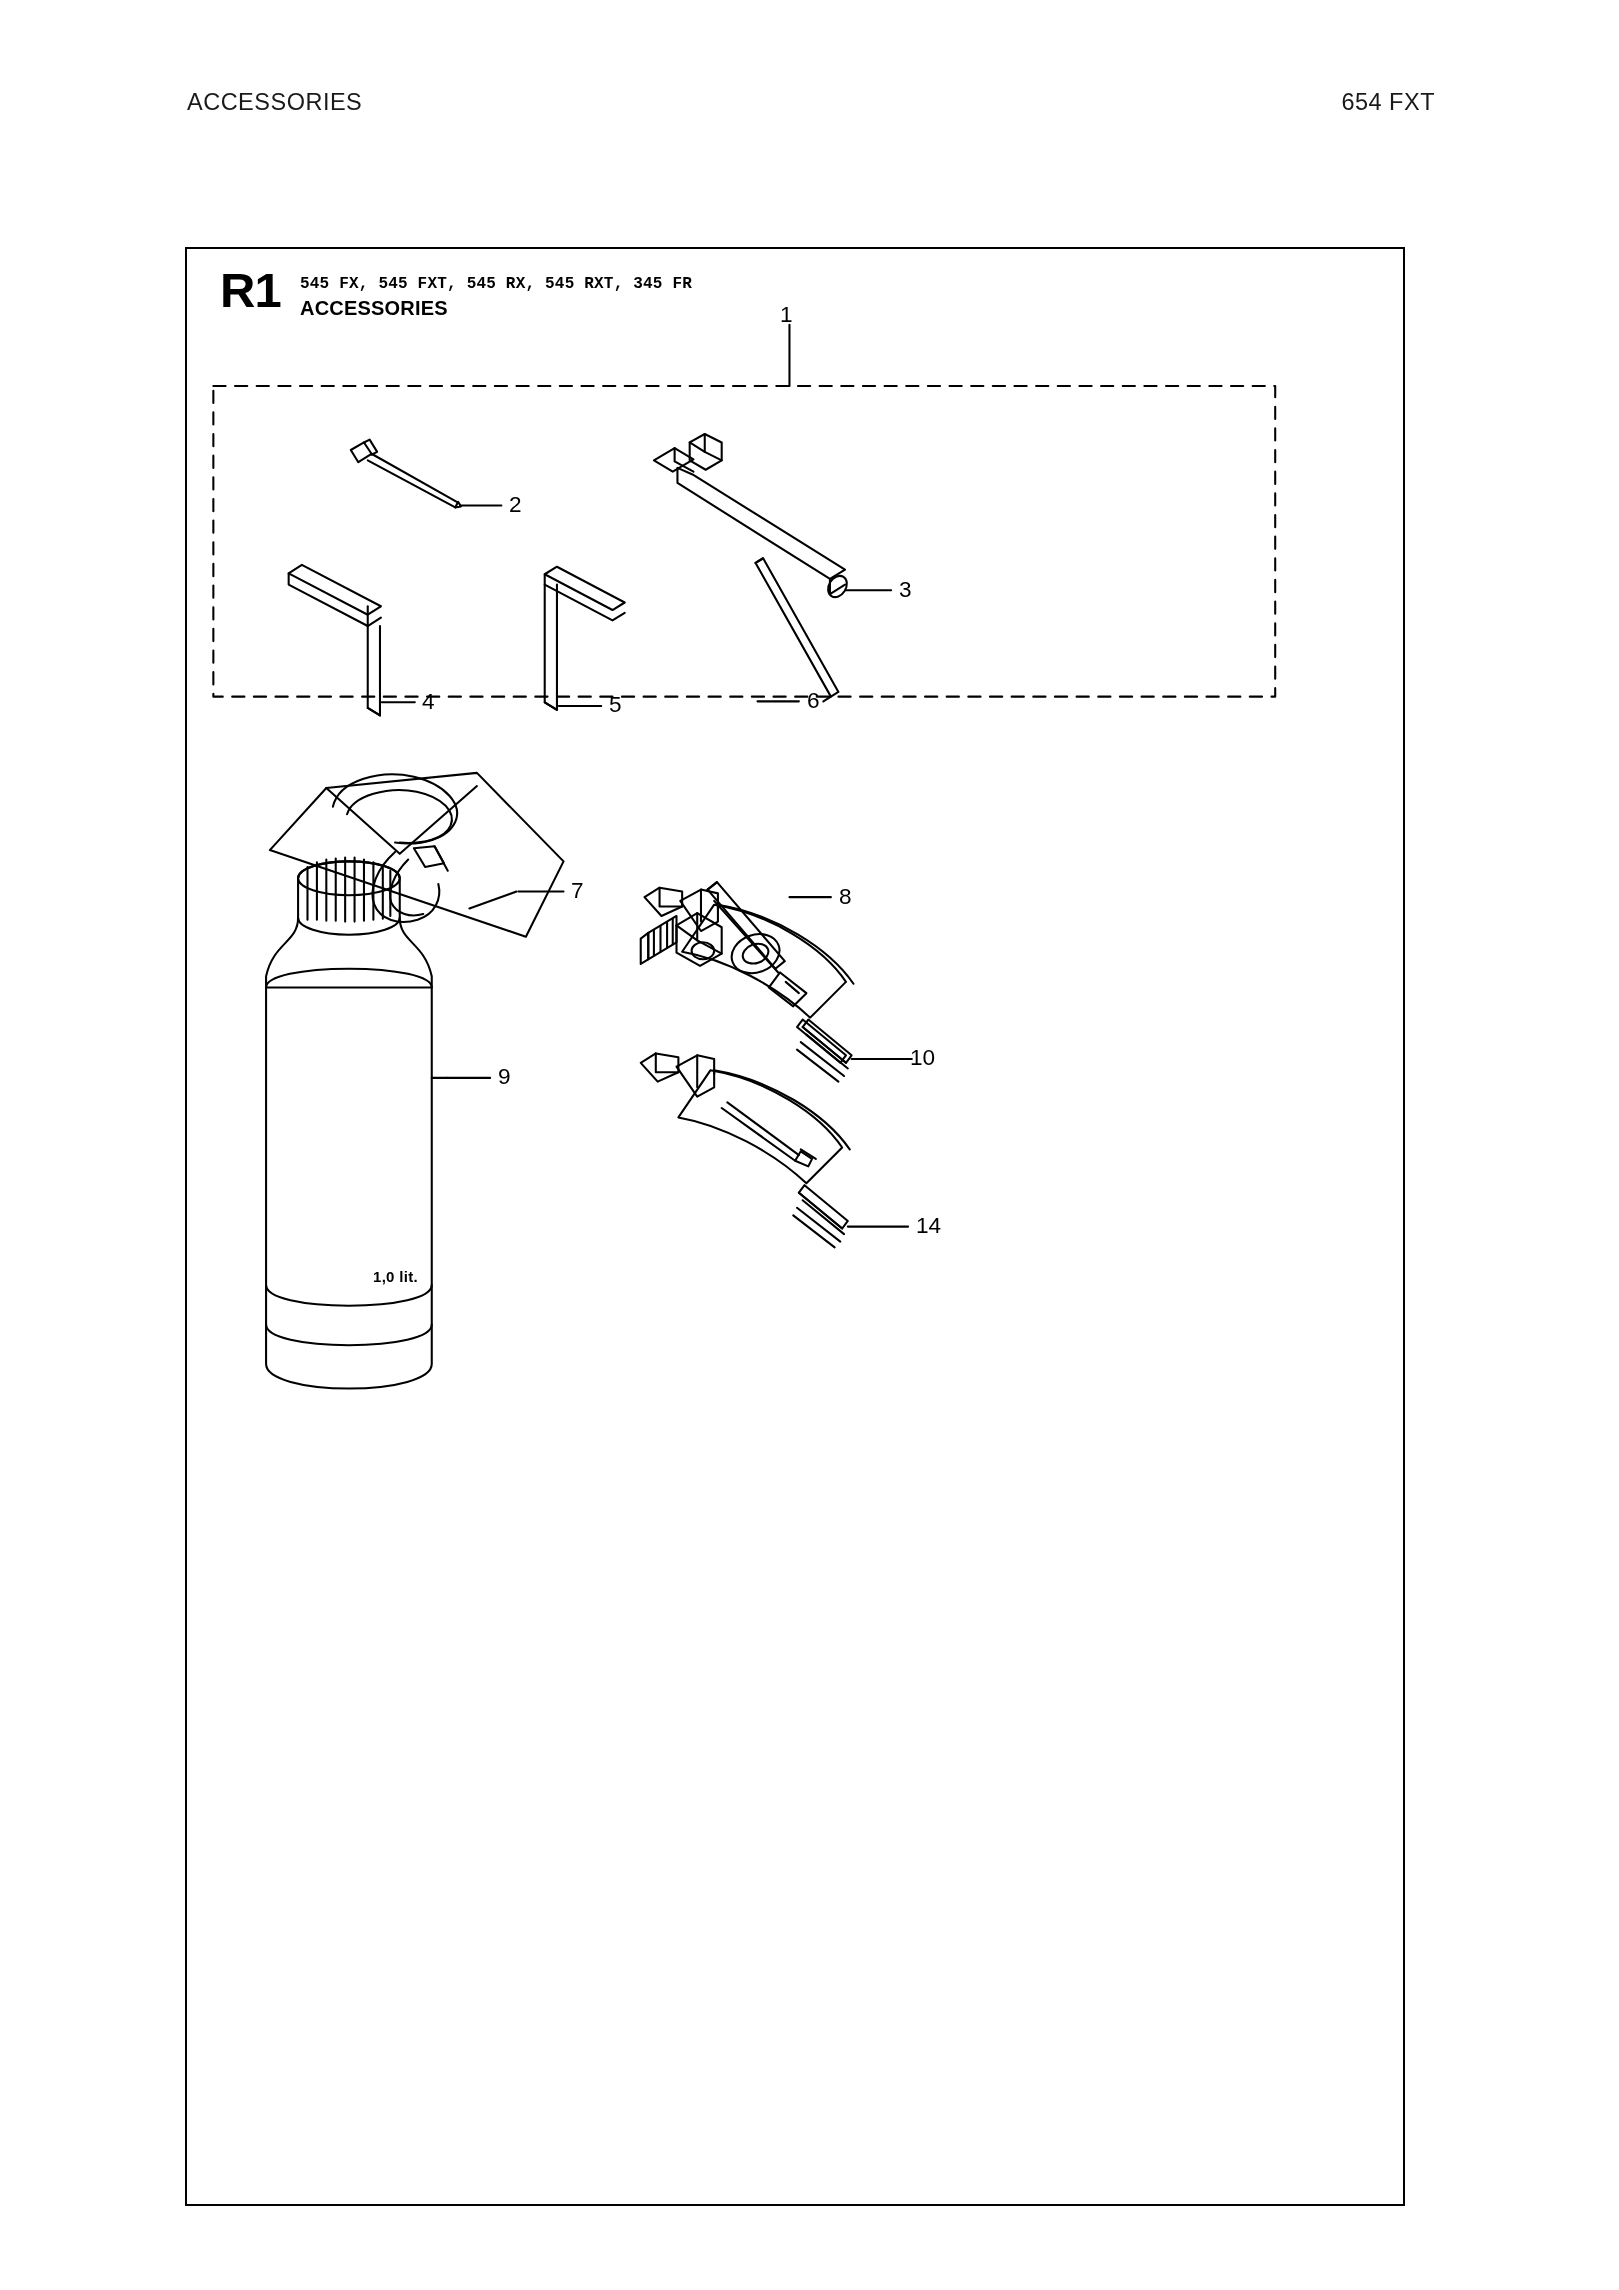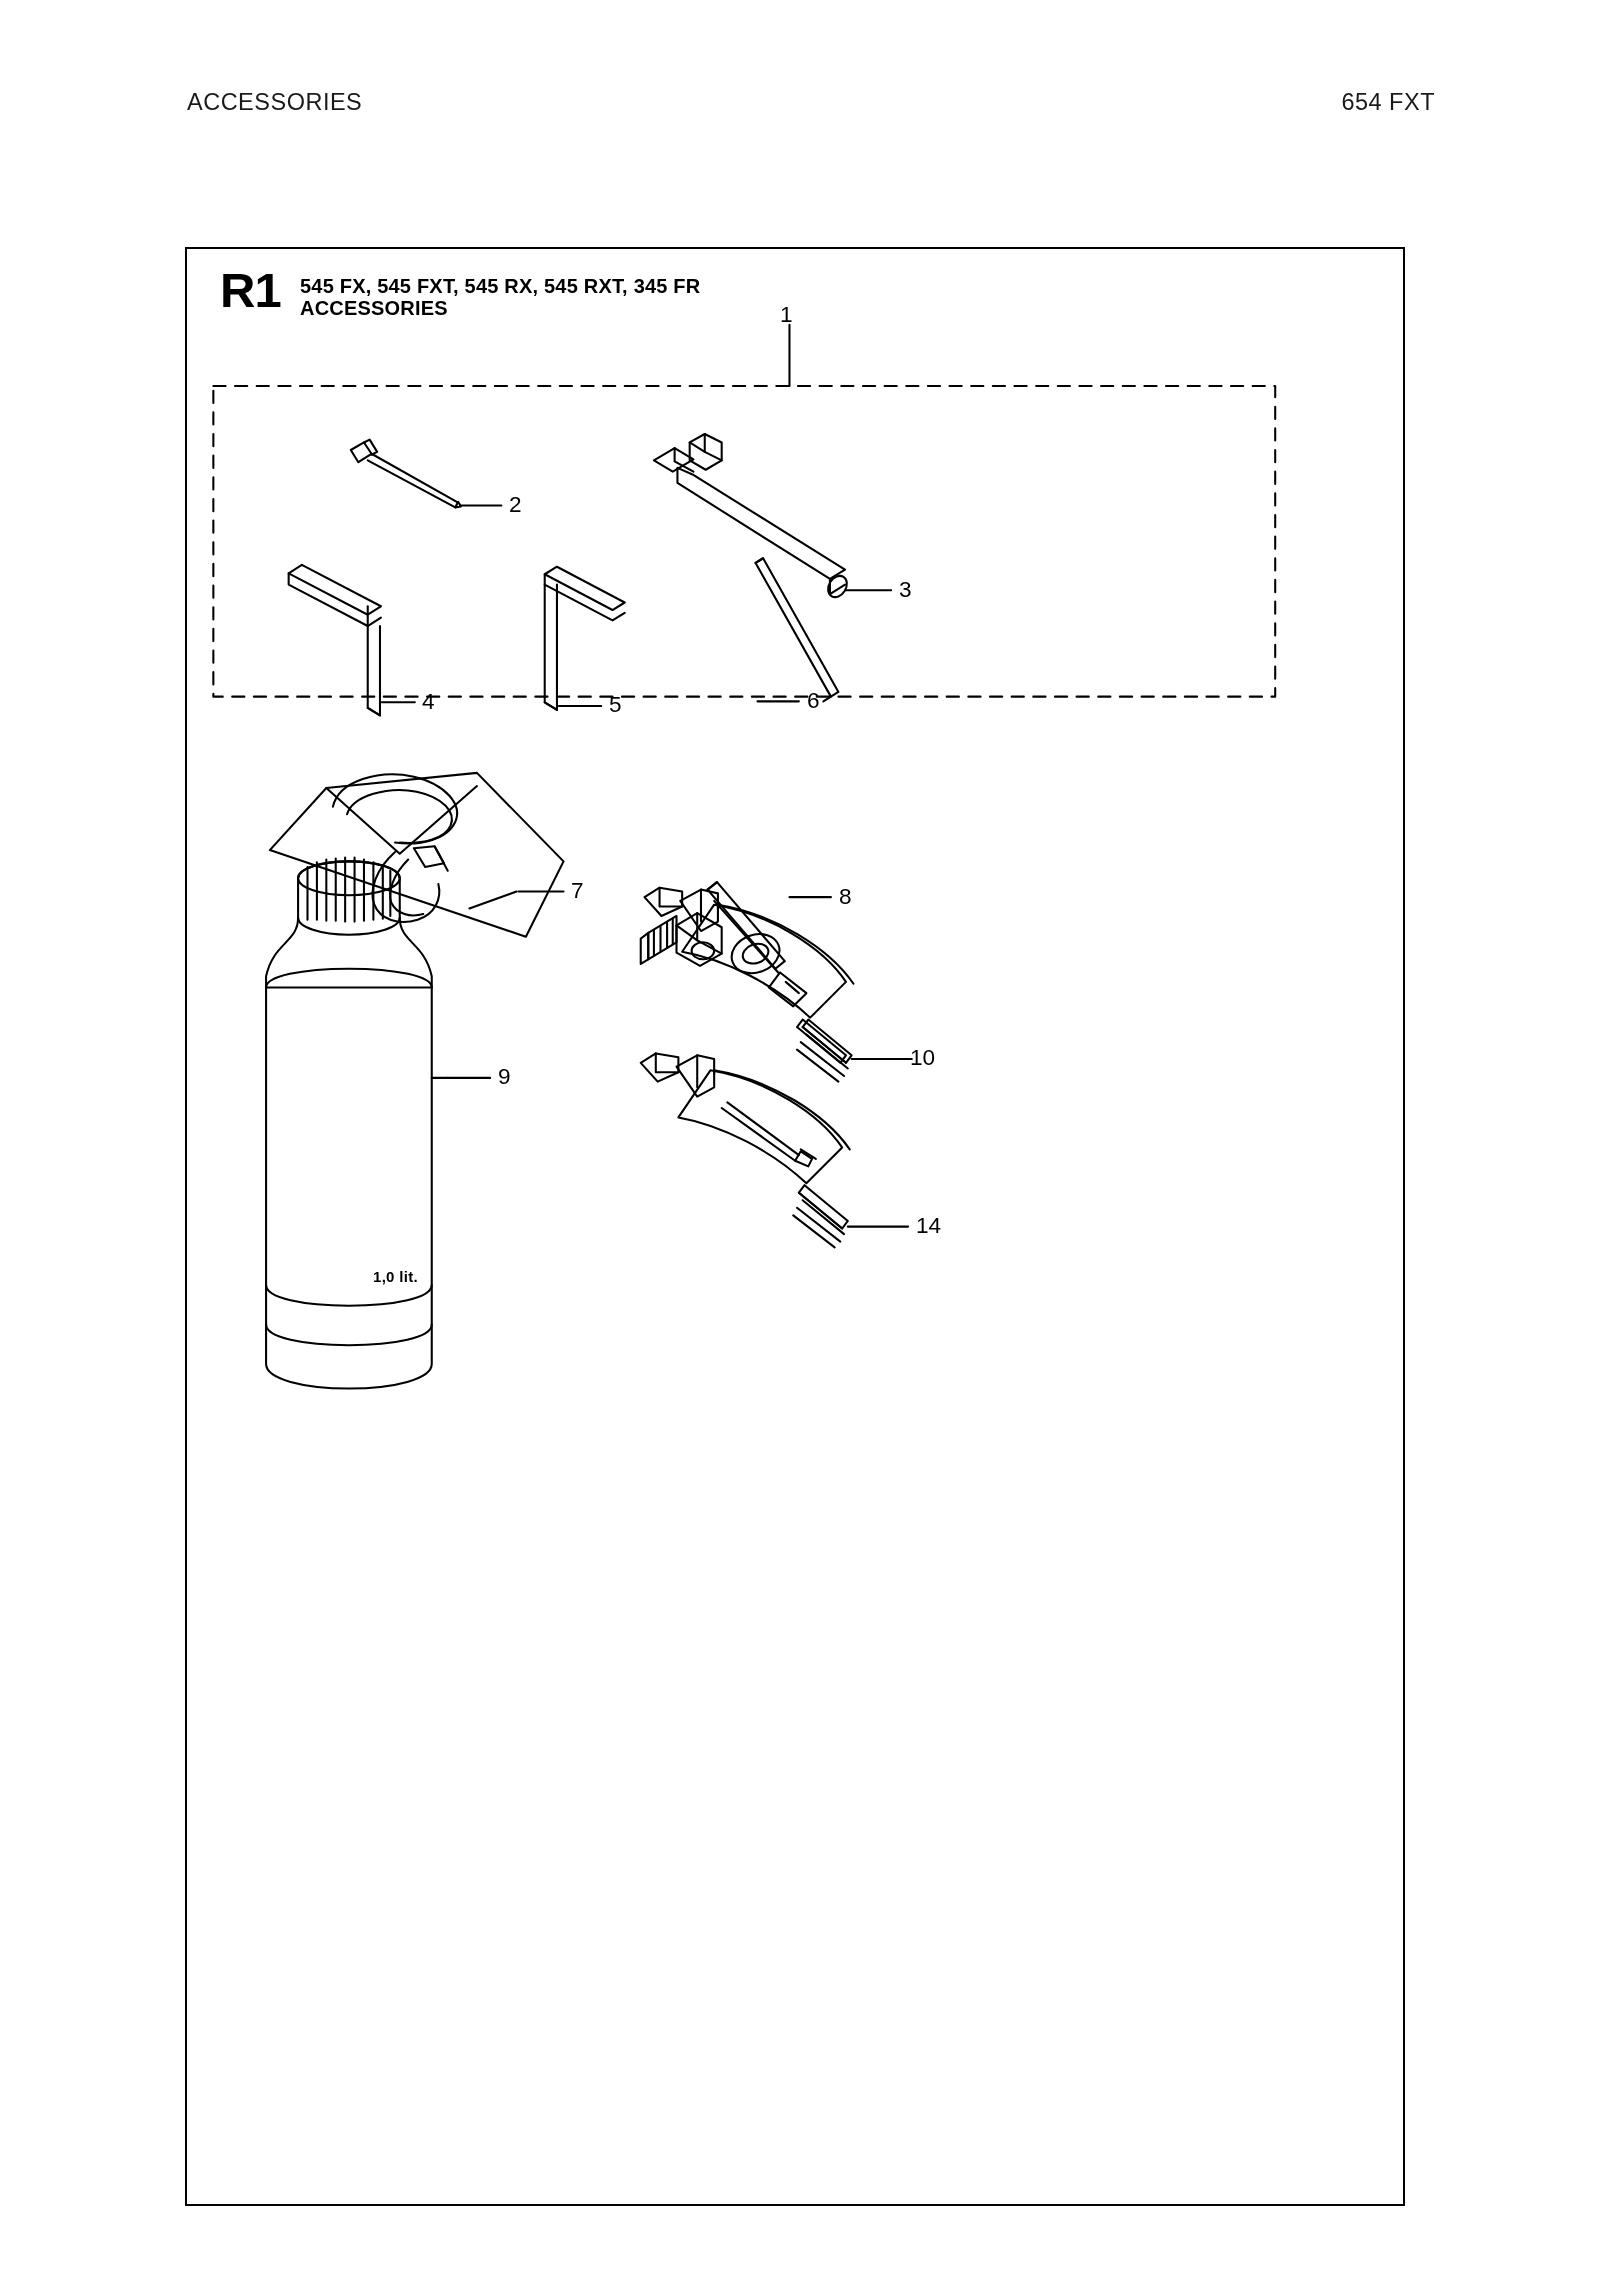--- a/index.html
+++ b/index.html
@@ -50,24 +50,25 @@
     top: 17px;
     font-size: 49px;
     font-weight: bold;
     letter-spacing: -0.9px;
     line-height: 1;
   }
   .sect-models {
     position: absolute;
     left: 113px;
     top: 26px;
-    font-size: 20px;
+    font-size: 16px;
     font-weight: bold;
     letter-spacing: 0.2px;
     white-space: nowrap;
+    font-family: Liberation Mono, monospace;
   }
   .sect-title {
     position: absolute;
     left: 113px;
     top: 48px;
     font-size: 20px;
     font-weight: bold;
     letter-spacing: 0.2px;
     white-space: nowrap;
   }

